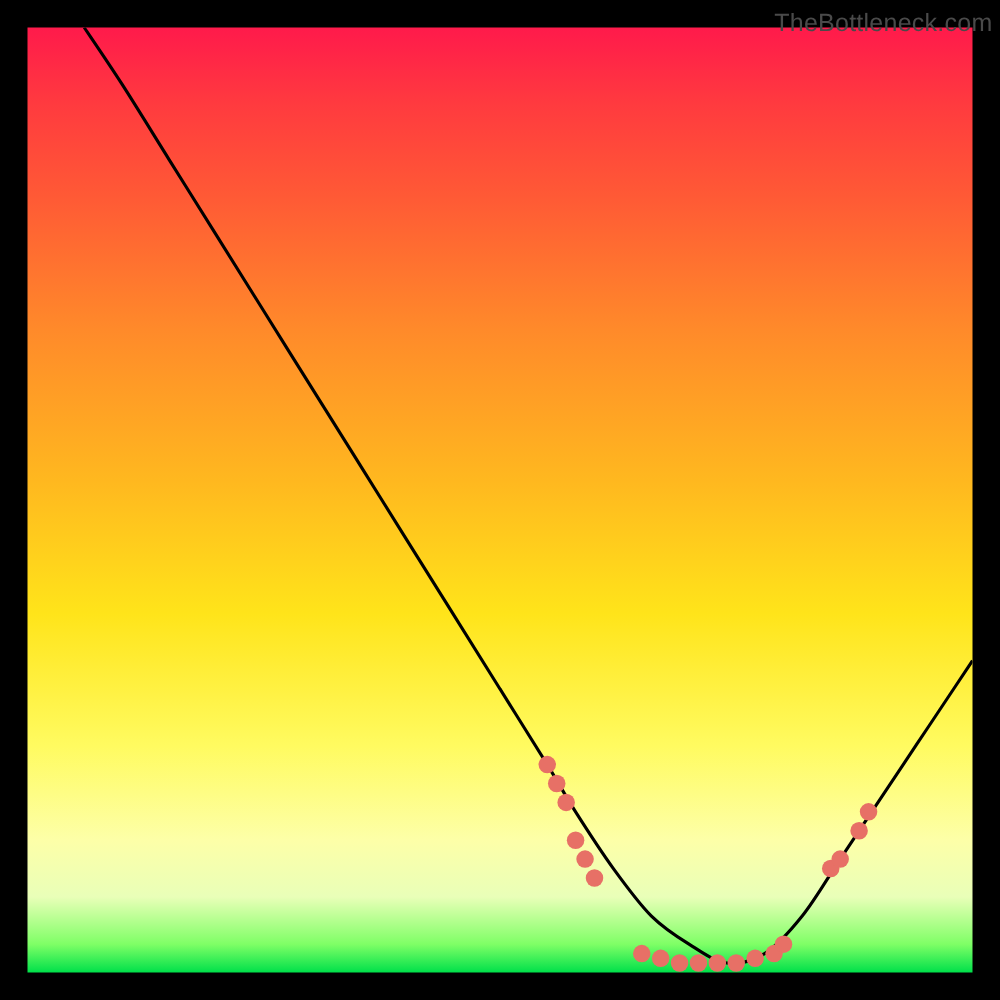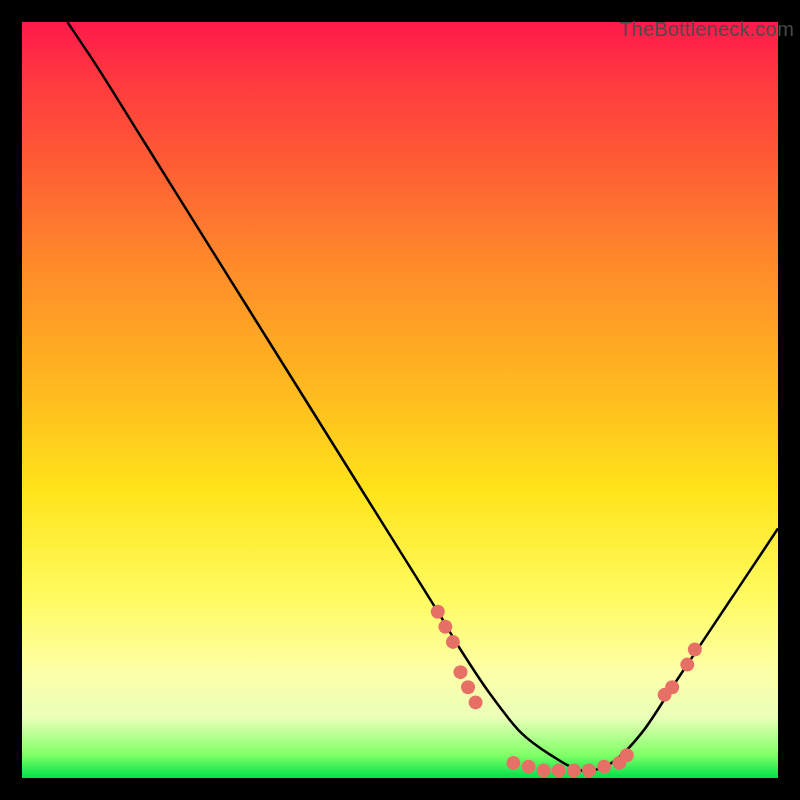--- a/index.html
+++ b/index.html
@@ -36,21 +36,21 @@
       #ffe41a 62%,
       #fffb60 76%,
       #fdffa8 86%,
       #e9ffb8 92%,
       #7fff66 97%,
       #00e04a 100%
     );
   }
   .watermark {
     position: absolute;
-    top: 18px;
+    top: 8px;
     right: 6px;
     color: #4a4a4a;
     font-size: 20px;
     font-weight: 500;
     letter-spacing: 0.2px;
     user-select: none;
   }
   svg {
     position: absolute;
     left: 0;

